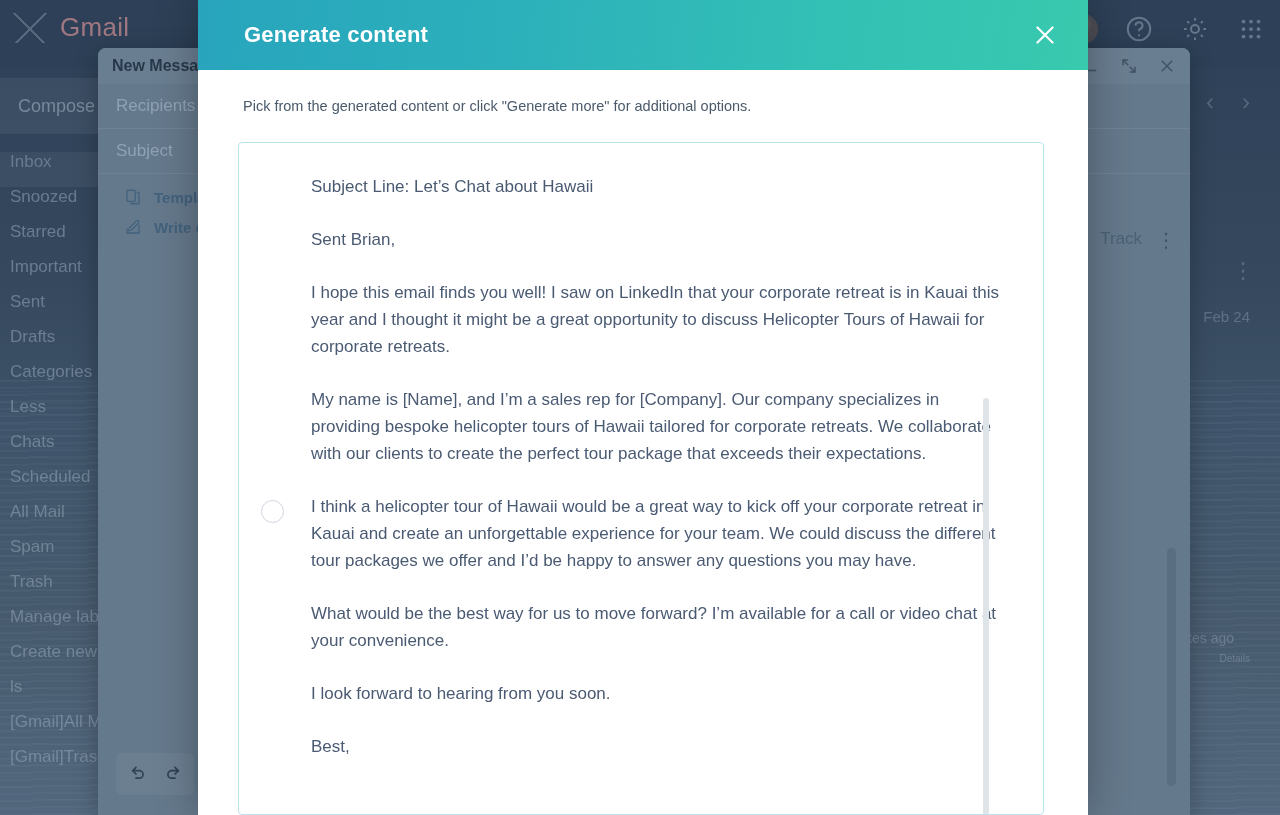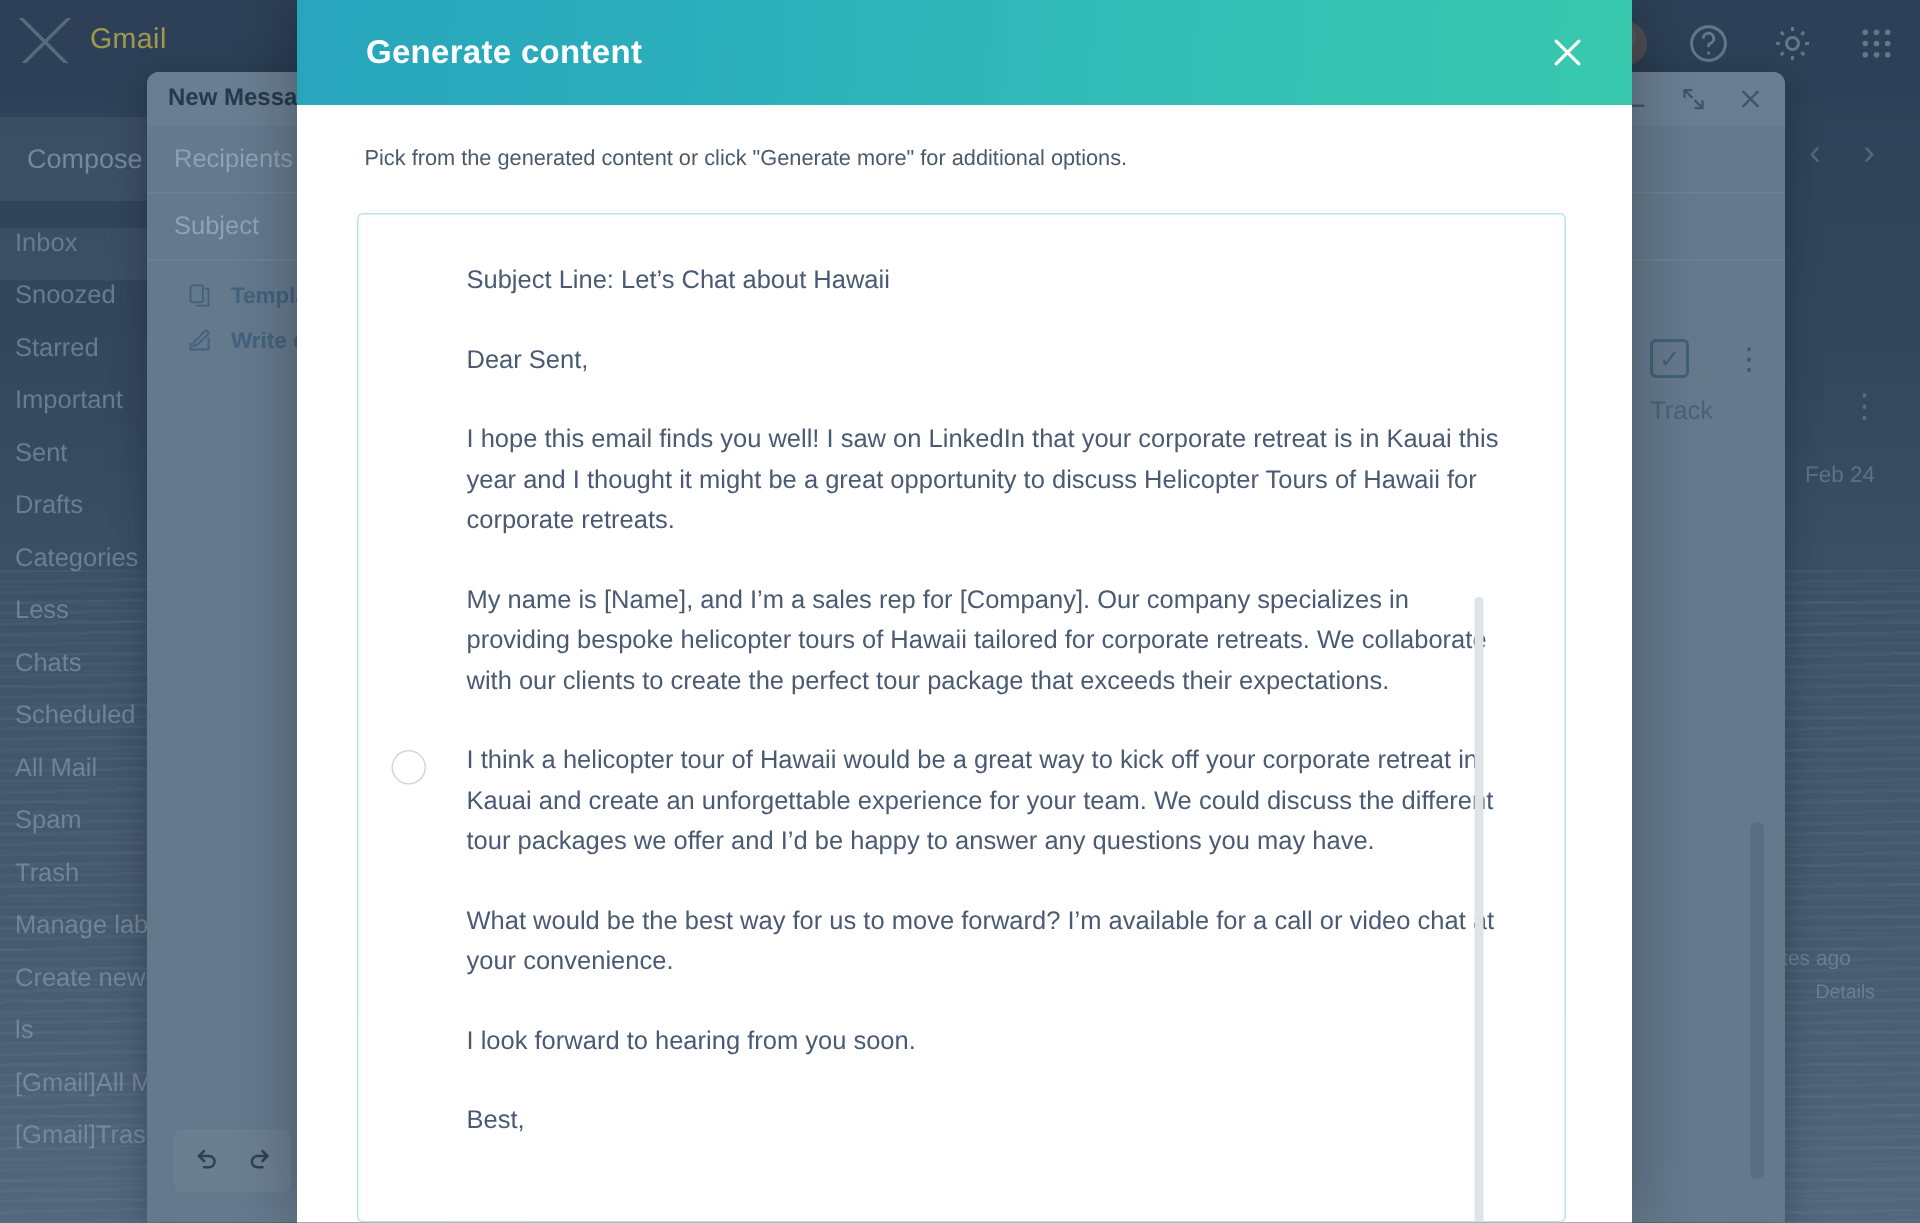--- a/index.html
+++ b/index.html
@@ -46,21 +46,21 @@
     display: flex; align-items: center; gap: 10px;
   }
   #gmail-logo .m-mark {
     width: 40px; height: 30px;
     background:
       linear-gradient(135deg, transparent 49%, #8a9aab 49% 54%, transparent 54%),
       linear-gradient(225deg, transparent 49%, #8a9aab 49% 54%, transparent 54%);
     opacity: .45;
   }
   #gmail-logo .brand {
-    font-size: 19px; color: #fde047; opacity: .55; letter-spacing: .3px;
+    font-size: 26px; color: #fca5a5; opacity: .55; letter-spacing: .3px;
   }
   #topbar-icons {
     position: absolute; right: 14px; top: 14px;
     display: flex; align-items: center; gap: 26px;
   }
   .tb-icon { width: 30px; height: 30px; opacity: .4; color: #b9c8d6; }
   .tb-icon svg { width: 100%; height: 100%; }
   .avatar-dot {
     width: 30px; height: 30px; border-radius: 50%;
     background: radial-gradient(circle at 40% 35%, #7b6a63 0 40%, #6a5a54 41% 100%);
@@ -99,21 +99,21 @@
   #maillist .ml-dots {
     position: absolute; right: 26px; top: 190px; color: #b9c8d6; font-size: 22px; opacity: .55;
   }
   #maillist .ml-date {
     position: absolute; right: 30px; top: 240px; color: #b9c8d6; font-size: 15px; opacity: .6;
   }
   #maillist .ml-ago {
     position: absolute; right: 46px; top: 562px; color: #b9c8d6; font-size: 14px; opacity: .6;
   }
   #maillist .ml-details {
-    position: absolute; right: 30px; top: 585px; color: #b9c8d6; font-size: 13px; opacity: .6;
+    position: absolute; right: 30px; top: 585px; color: #b9c8d6; font-size: 10px; opacity: .6;
   }
 
   
   #compose-window {
     position: absolute; left: 98px; top: 48px; width: 1092px; height: 767px;
     background: #65798c;
     box-shadow: 0 6px 24px rgba(0,0,0,.25);
     border-radius: 8px 8px 0 0;
     overflow: hidden;
   }
@@ -135,21 +135,21 @@
   .compose-links { padding: 8px 0 10px 26px; }
   .compose-link {
     display: flex; align-items: center; gap: 12px;
     height: 30px; color: #42627d; font-size: 15px; font-weight: 600;
   }
   .compose-link .ci { width: 18px; height: 18px; color: #42627d; }
   .compose-link .ci svg { width: 100%; height: 100%; }
 
   #track-row {
     position: absolute; right: 48px; top: 178px;
-    display: flex; gap: 12px; flex-direction: column;
+    display: flex; align-items: center; gap: 12px;
   }
   #track-box {
     width: 26px; height: 26px; border: 2px solid #3f6179; border-radius: 4px;
     display: flex; align-items: center; justify-content: center;
     color: #3f6179; font-size: 17px;
   }
   #track-label { color: #4a6275; font-size: 17px; }
   #compose-menu-dots {
     position: absolute; right: 14px; top: 182px;
     color: #3f5569; font-size: 20px; line-height: 1;
@@ -429,21 +429,21 @@
 
   <div id="modal-subbar">
     <span id="pick-hint">Pick from the generated content or click "Generate more" for additional options.</span>
   </div>
 
   <div id="modal-body">
     <div id="option-card">
       <div id="option-radio"></div>
       <div id="option-paragraphs">
           <p class="gen-p">Subject Line: Let’s Chat about Hawaii</p>
-          <p class="gen-p">Dear Sent,</p>
+          <p class="gen-p">Sent Brian,</p>
           <p class="gen-p">I hope this email finds you well! I saw on LinkedIn that your corporate retreat is in Kauai this year and I thought it might be a great opportunity to discuss Helicopter Tours of Hawaii for corporate retreats.</p>
           <p class="gen-p">My name is [Name], and I’m a sales rep for [Company]. Our company specializes in providing bespoke helicopter tours of Hawaii tailored for corporate retreats. We collaborate with our clients to create the perfect tour package that exceeds their expectations.</p>
           <p class="gen-p">I think a helicopter tour of Hawaii would be a great way to kick off your corporate retreat in Kauai and create an unforgettable experience for your team. We could discuss the different tour packages we offer and I’d be happy to answer any questions you may have.</p>
           <p class="gen-p">What would be the best way for us to move forward? I’m available for a call or video chat at your convenience.</p>
           <p class="gen-p">I look forward to hearing from you soon.</p>
           <p class="gen-p">Best,</p>
         </div>
       <div id="card-scrollbar"></div>
     </div>
   </div>

